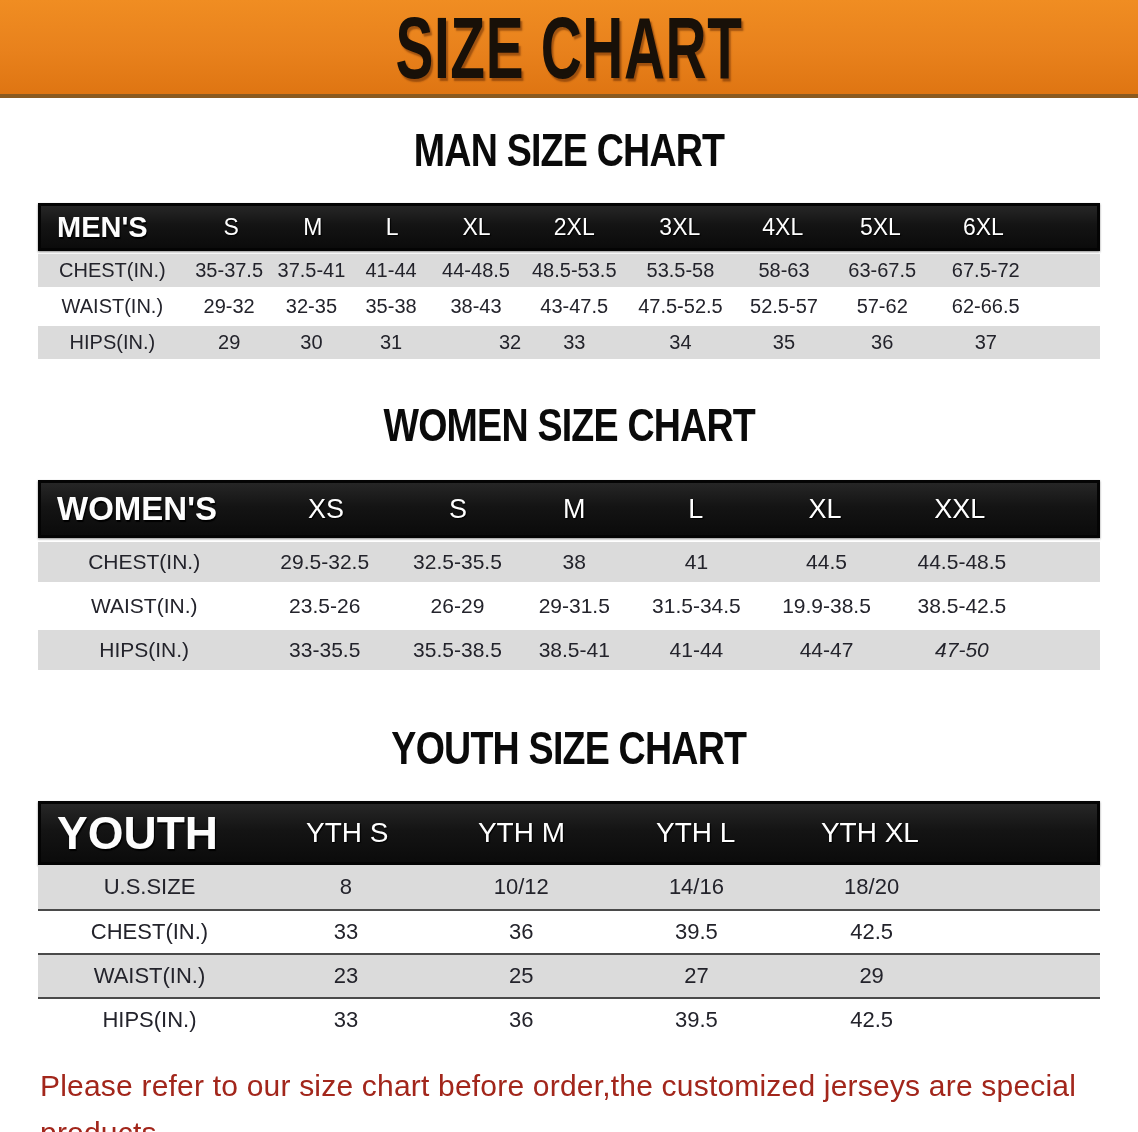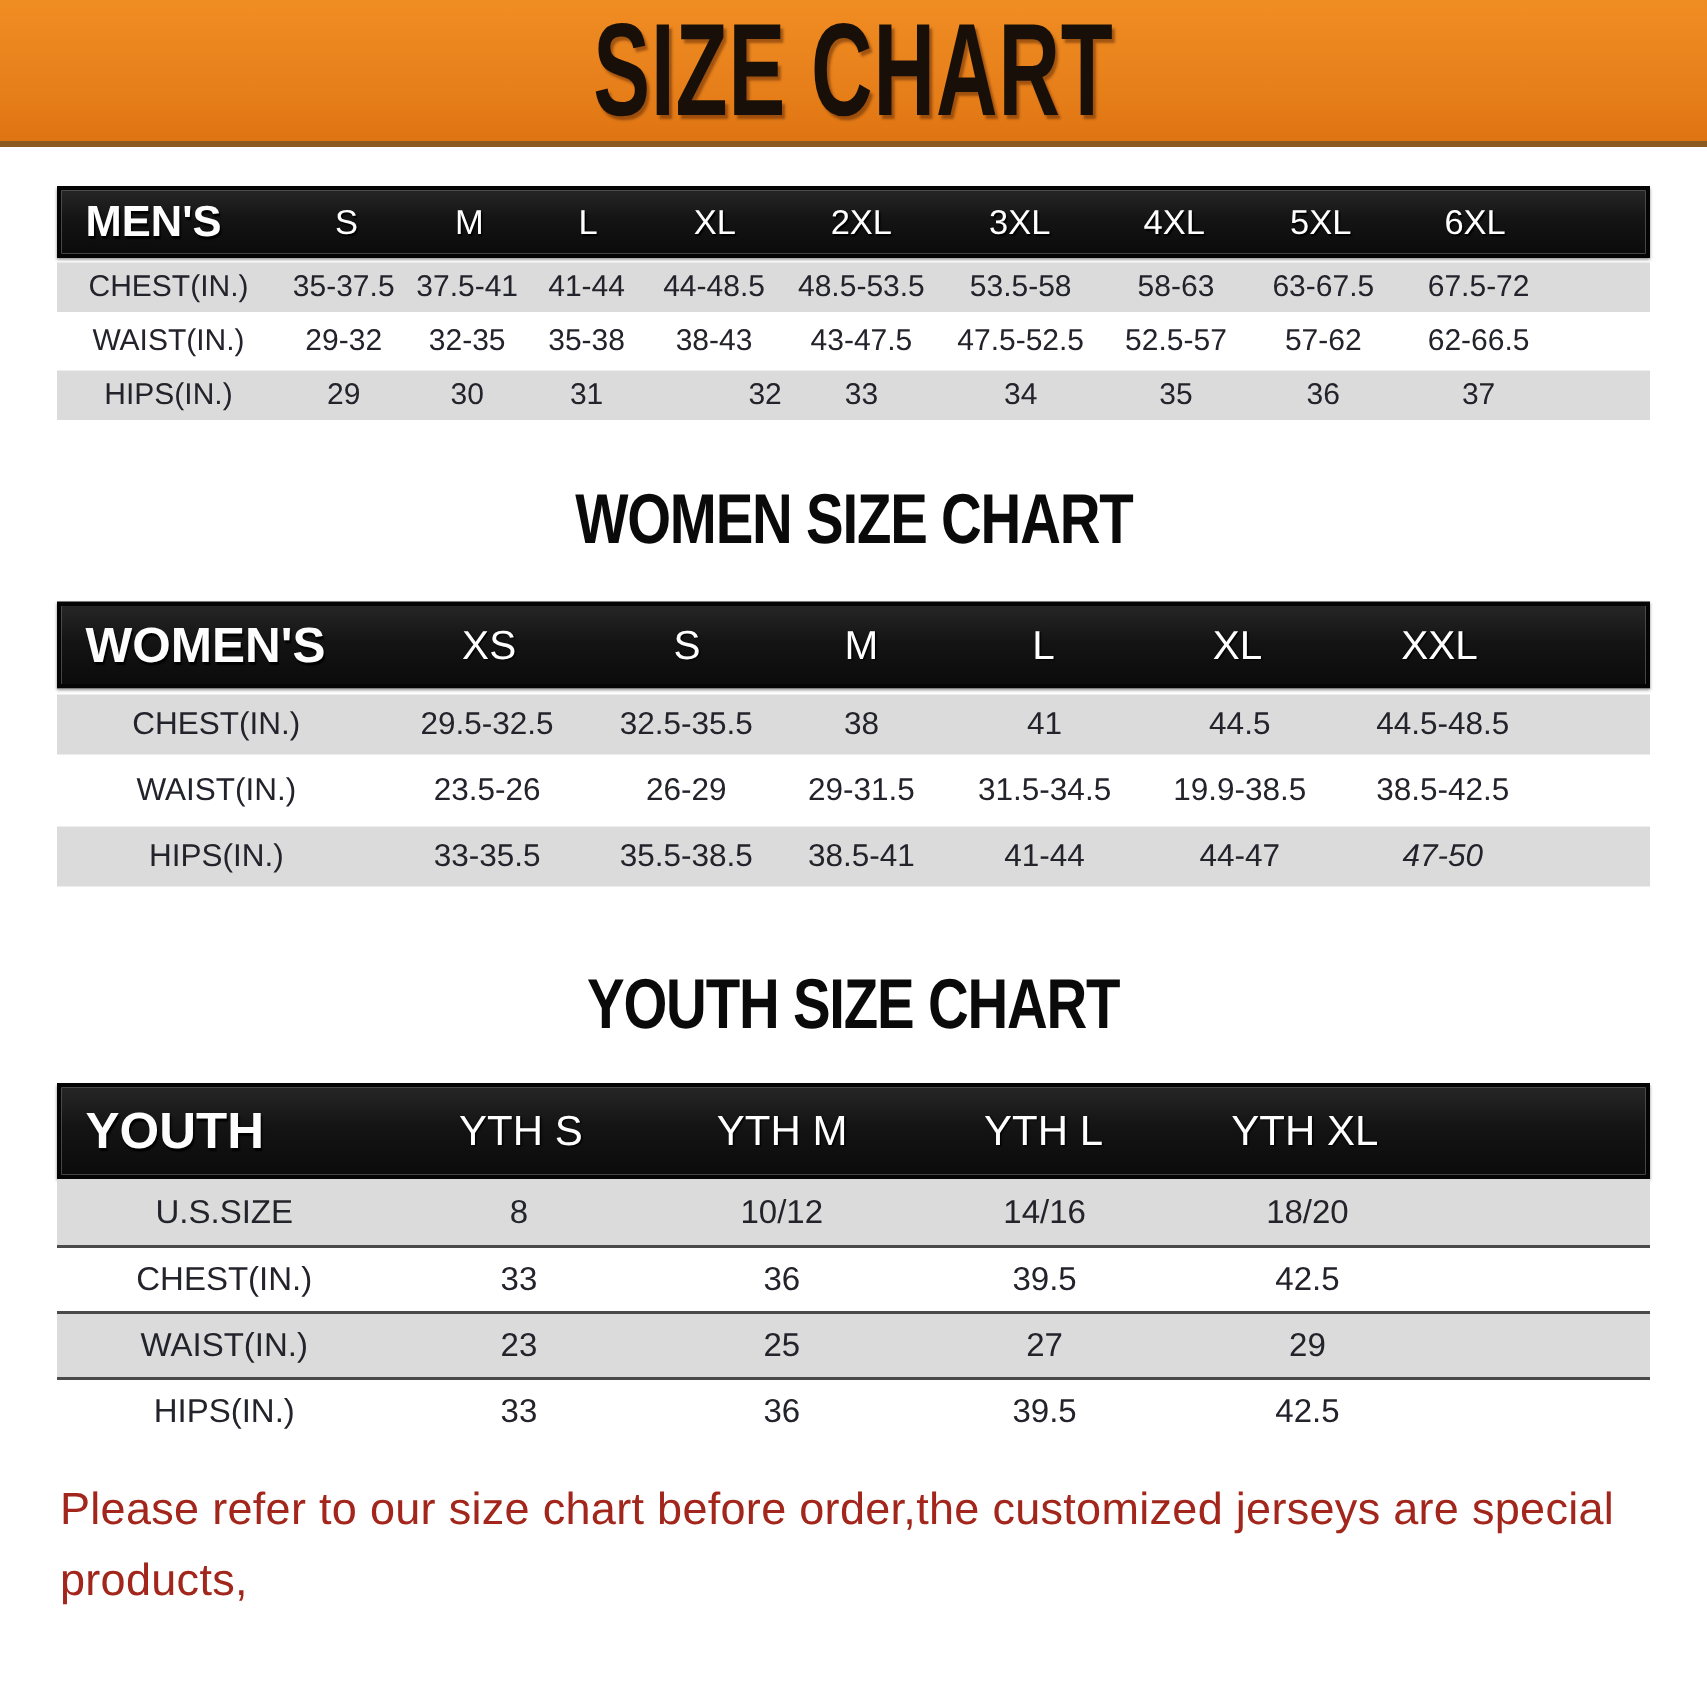--- a/index.html
+++ b/index.html
@@ -80,21 +80,21 @@
   
   .t-women{margin-top:28px;}
   .t-women .thead{height:58px;}
   .t-women .hlabel{font-size:33px;}
   .t-women .hcell{font-size:27px;}
   .t-women .trow{height:40px;margin-top:4px;font-size:21px;}
   .t-women .rlabel{font-size:21px;}
   
   .t-youth{margin-top:26px;}
   .t-youth .thead{height:64px;}
-  .t-youth .hlabel{font-size:34px;}
+  .t-youth .hlabel{font-size:46px;}
   .t-youth .hcell{font-size:28px;}
   .t-youth .trow{height:44px;font-size:22px;}
   .t-youth .rlabel{font-size:22px;}
   .t-youth .trow + .trow{border-top:2px solid #4a4a4a;}
   .t-youth .trow:first-of-type{margin-top:2px;}
   
   .disclaimer{
     margin:22px 0 0 40px;
     color:var(--disclaimer-red);
     font-size:30px;
@@ -103,20 +103,21 @@
   }
 </style>
 </head>
 <body>
 
 <div class="banner">
   <span class="banner-title">SIZE CHART</span>
 </div>
 
 <div class="section">
+  <h2 class="section-title st-1"><span>MAN SIZE CHART</span></h2>
   <div class="size-table t-men">
       <div class="thead">
         <div class="hlabel" style="width: 14%;">MEN'S</div>
         <div class="hcell" style="width: 8%;">S</div>
         <div class="hcell" style="width: 7.5%;">M</div>
         <div class="hcell" style="width: 7.5%;">L</div>
         <div class="hcell" style="width: 8.5%;">XL</div>
         <div class="hcell" style="width: 10%;">2XL</div>
         <div class="hcell" style="width: 10%;">3XL</div>
         <div class="hcell" style="width: 9.5%;">4XL</div>

